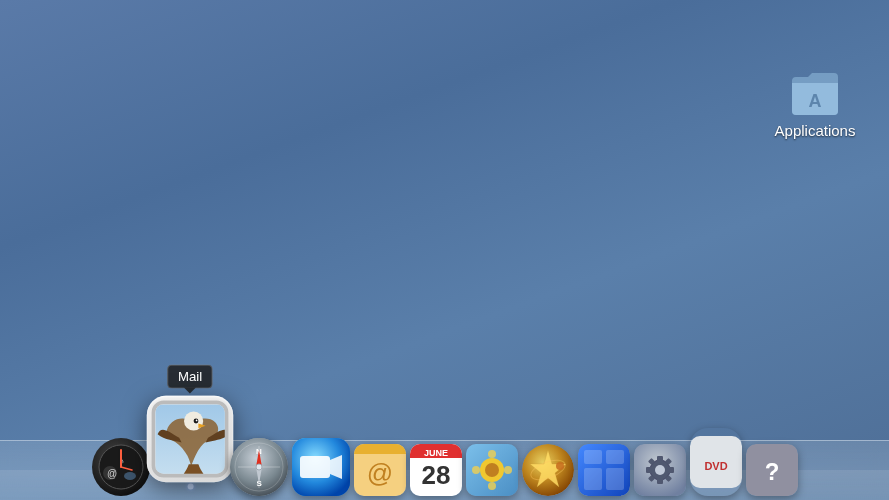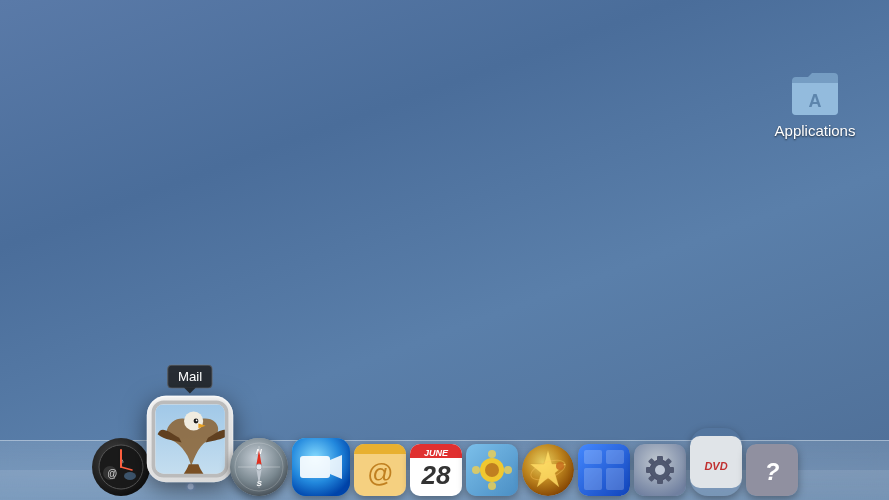--- a/index.html
+++ b/index.html
@@ -97,21 +97,20 @@
       position: relative;
       transition: transform 0.15s;
     }
 
     .dock-icon {
       border-radius: 14px;
       display: flex;
       align-items: center;
       justify-content: center;
       overflow: hidden;
-      font-style: italic;
     }
 
     
     .dock-tooltip {
       position: absolute;
       bottom: 100%;
       left: 50%;
       transform: translateX(-50%);
       background: rgba(30,30,30,0.85);
       color: #fff;

